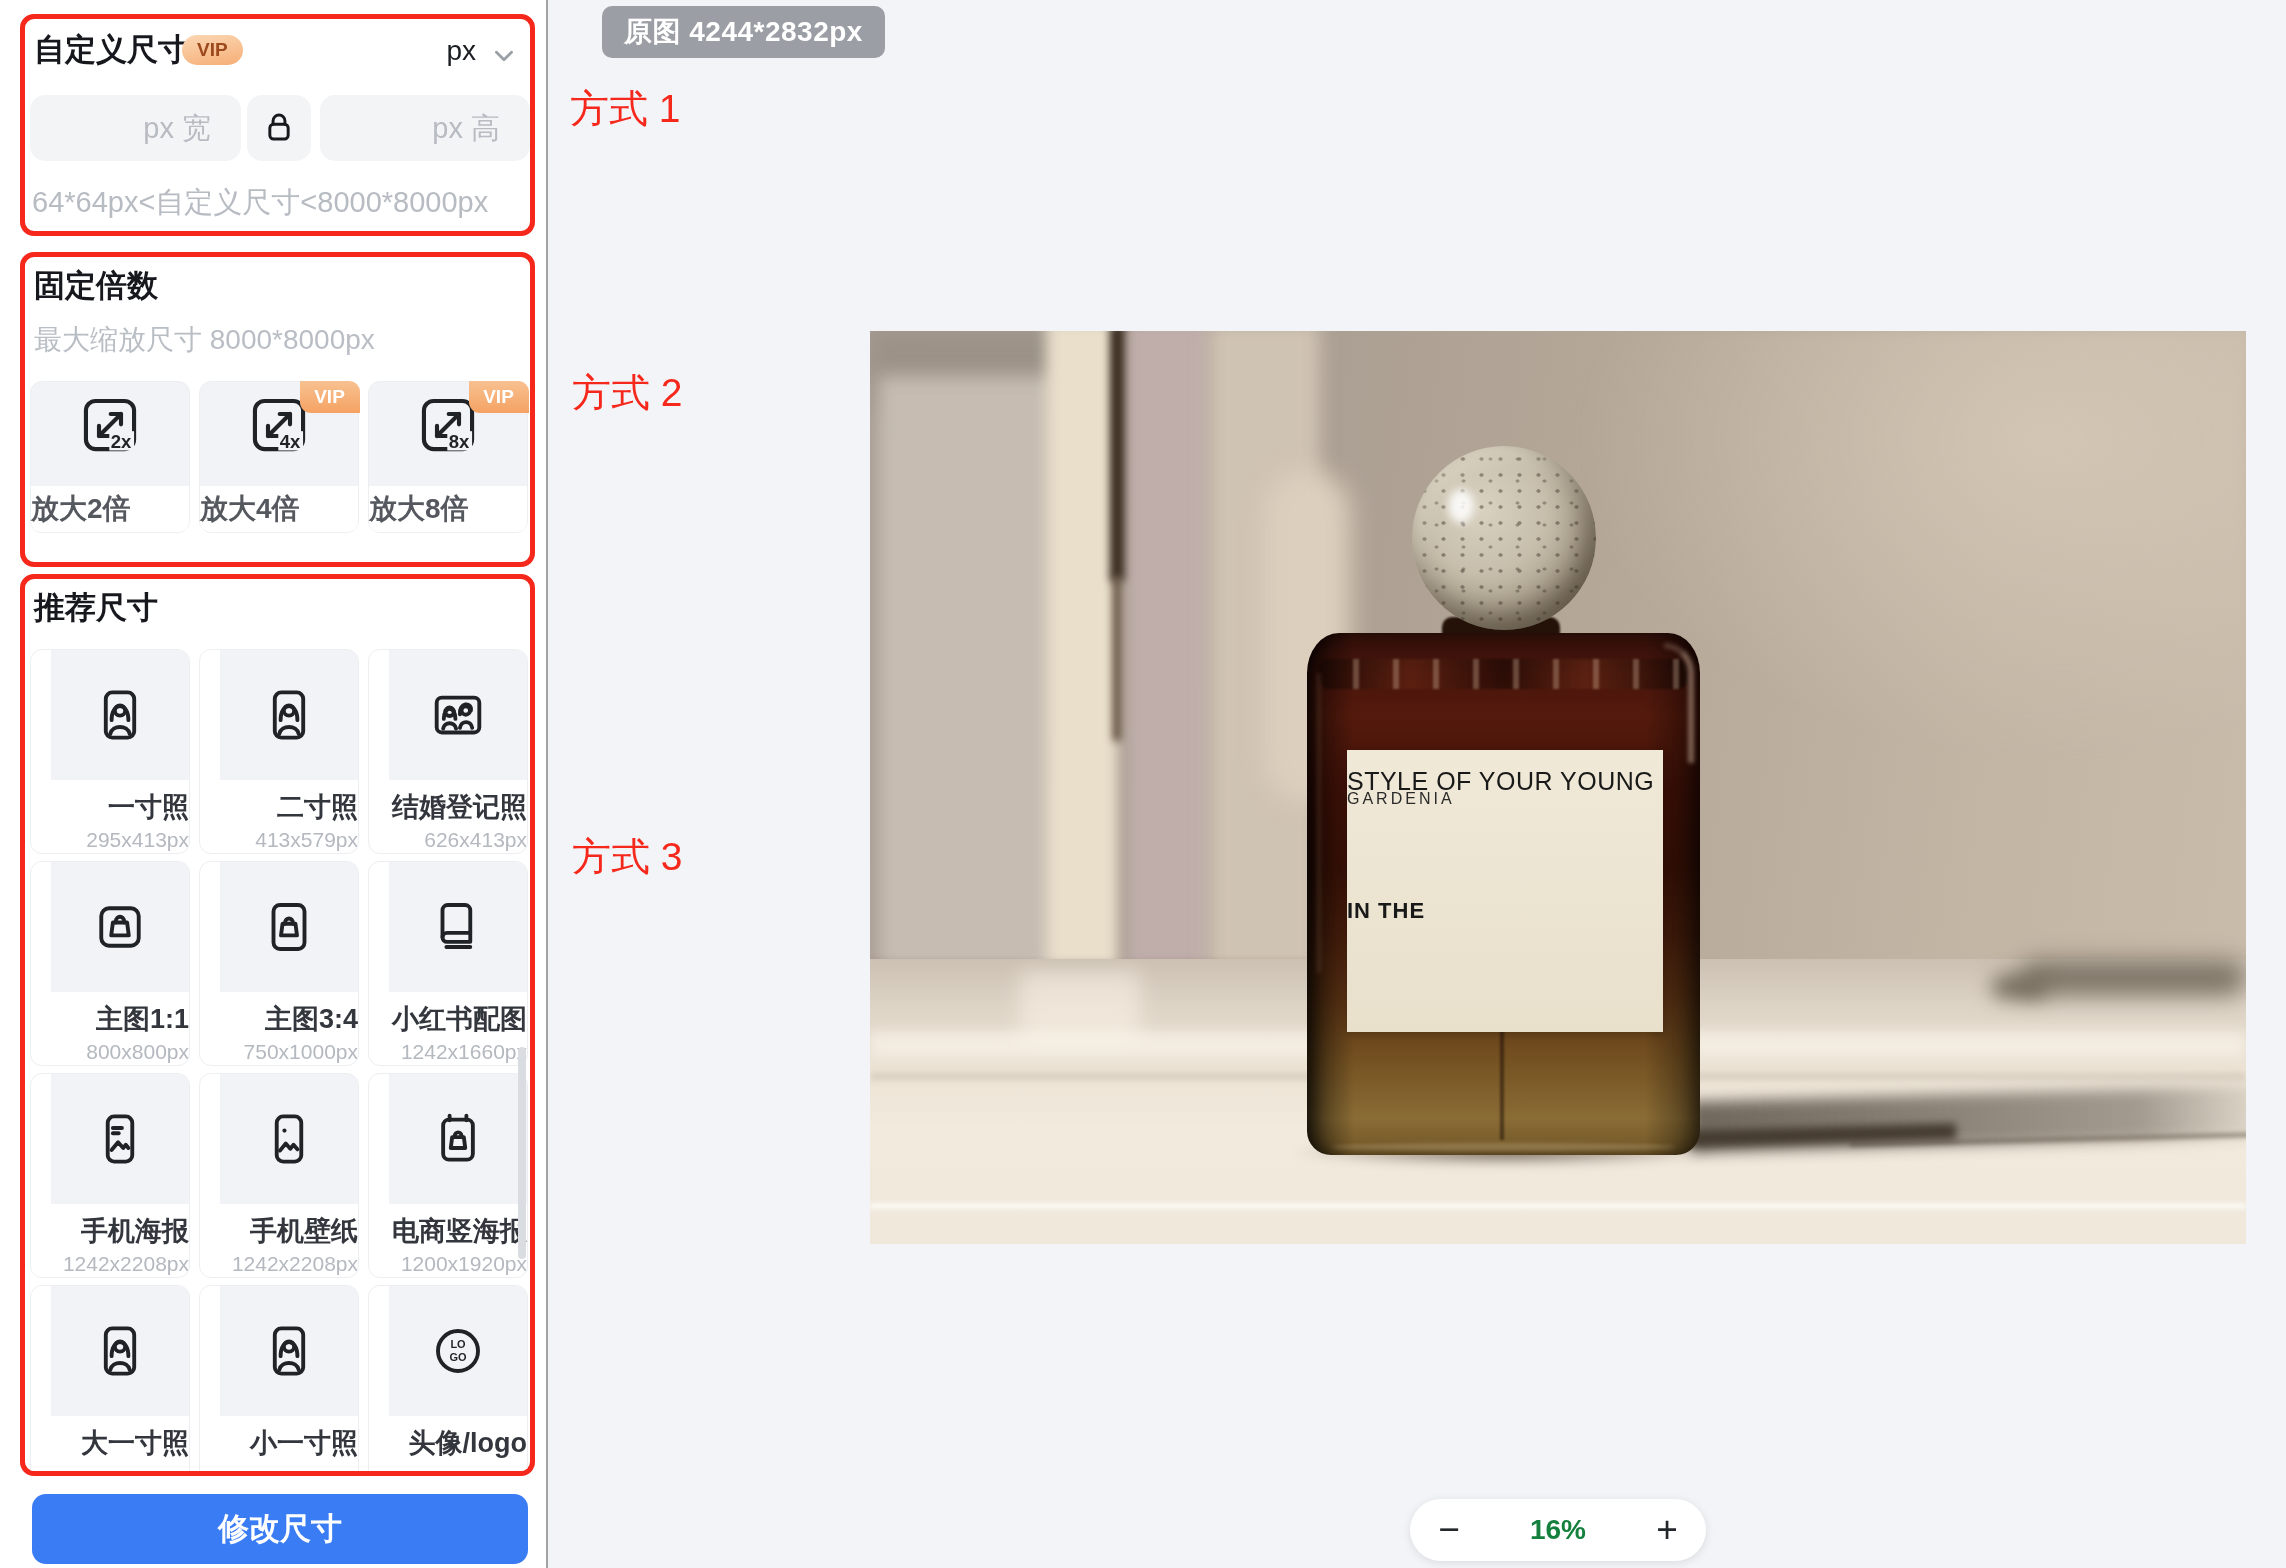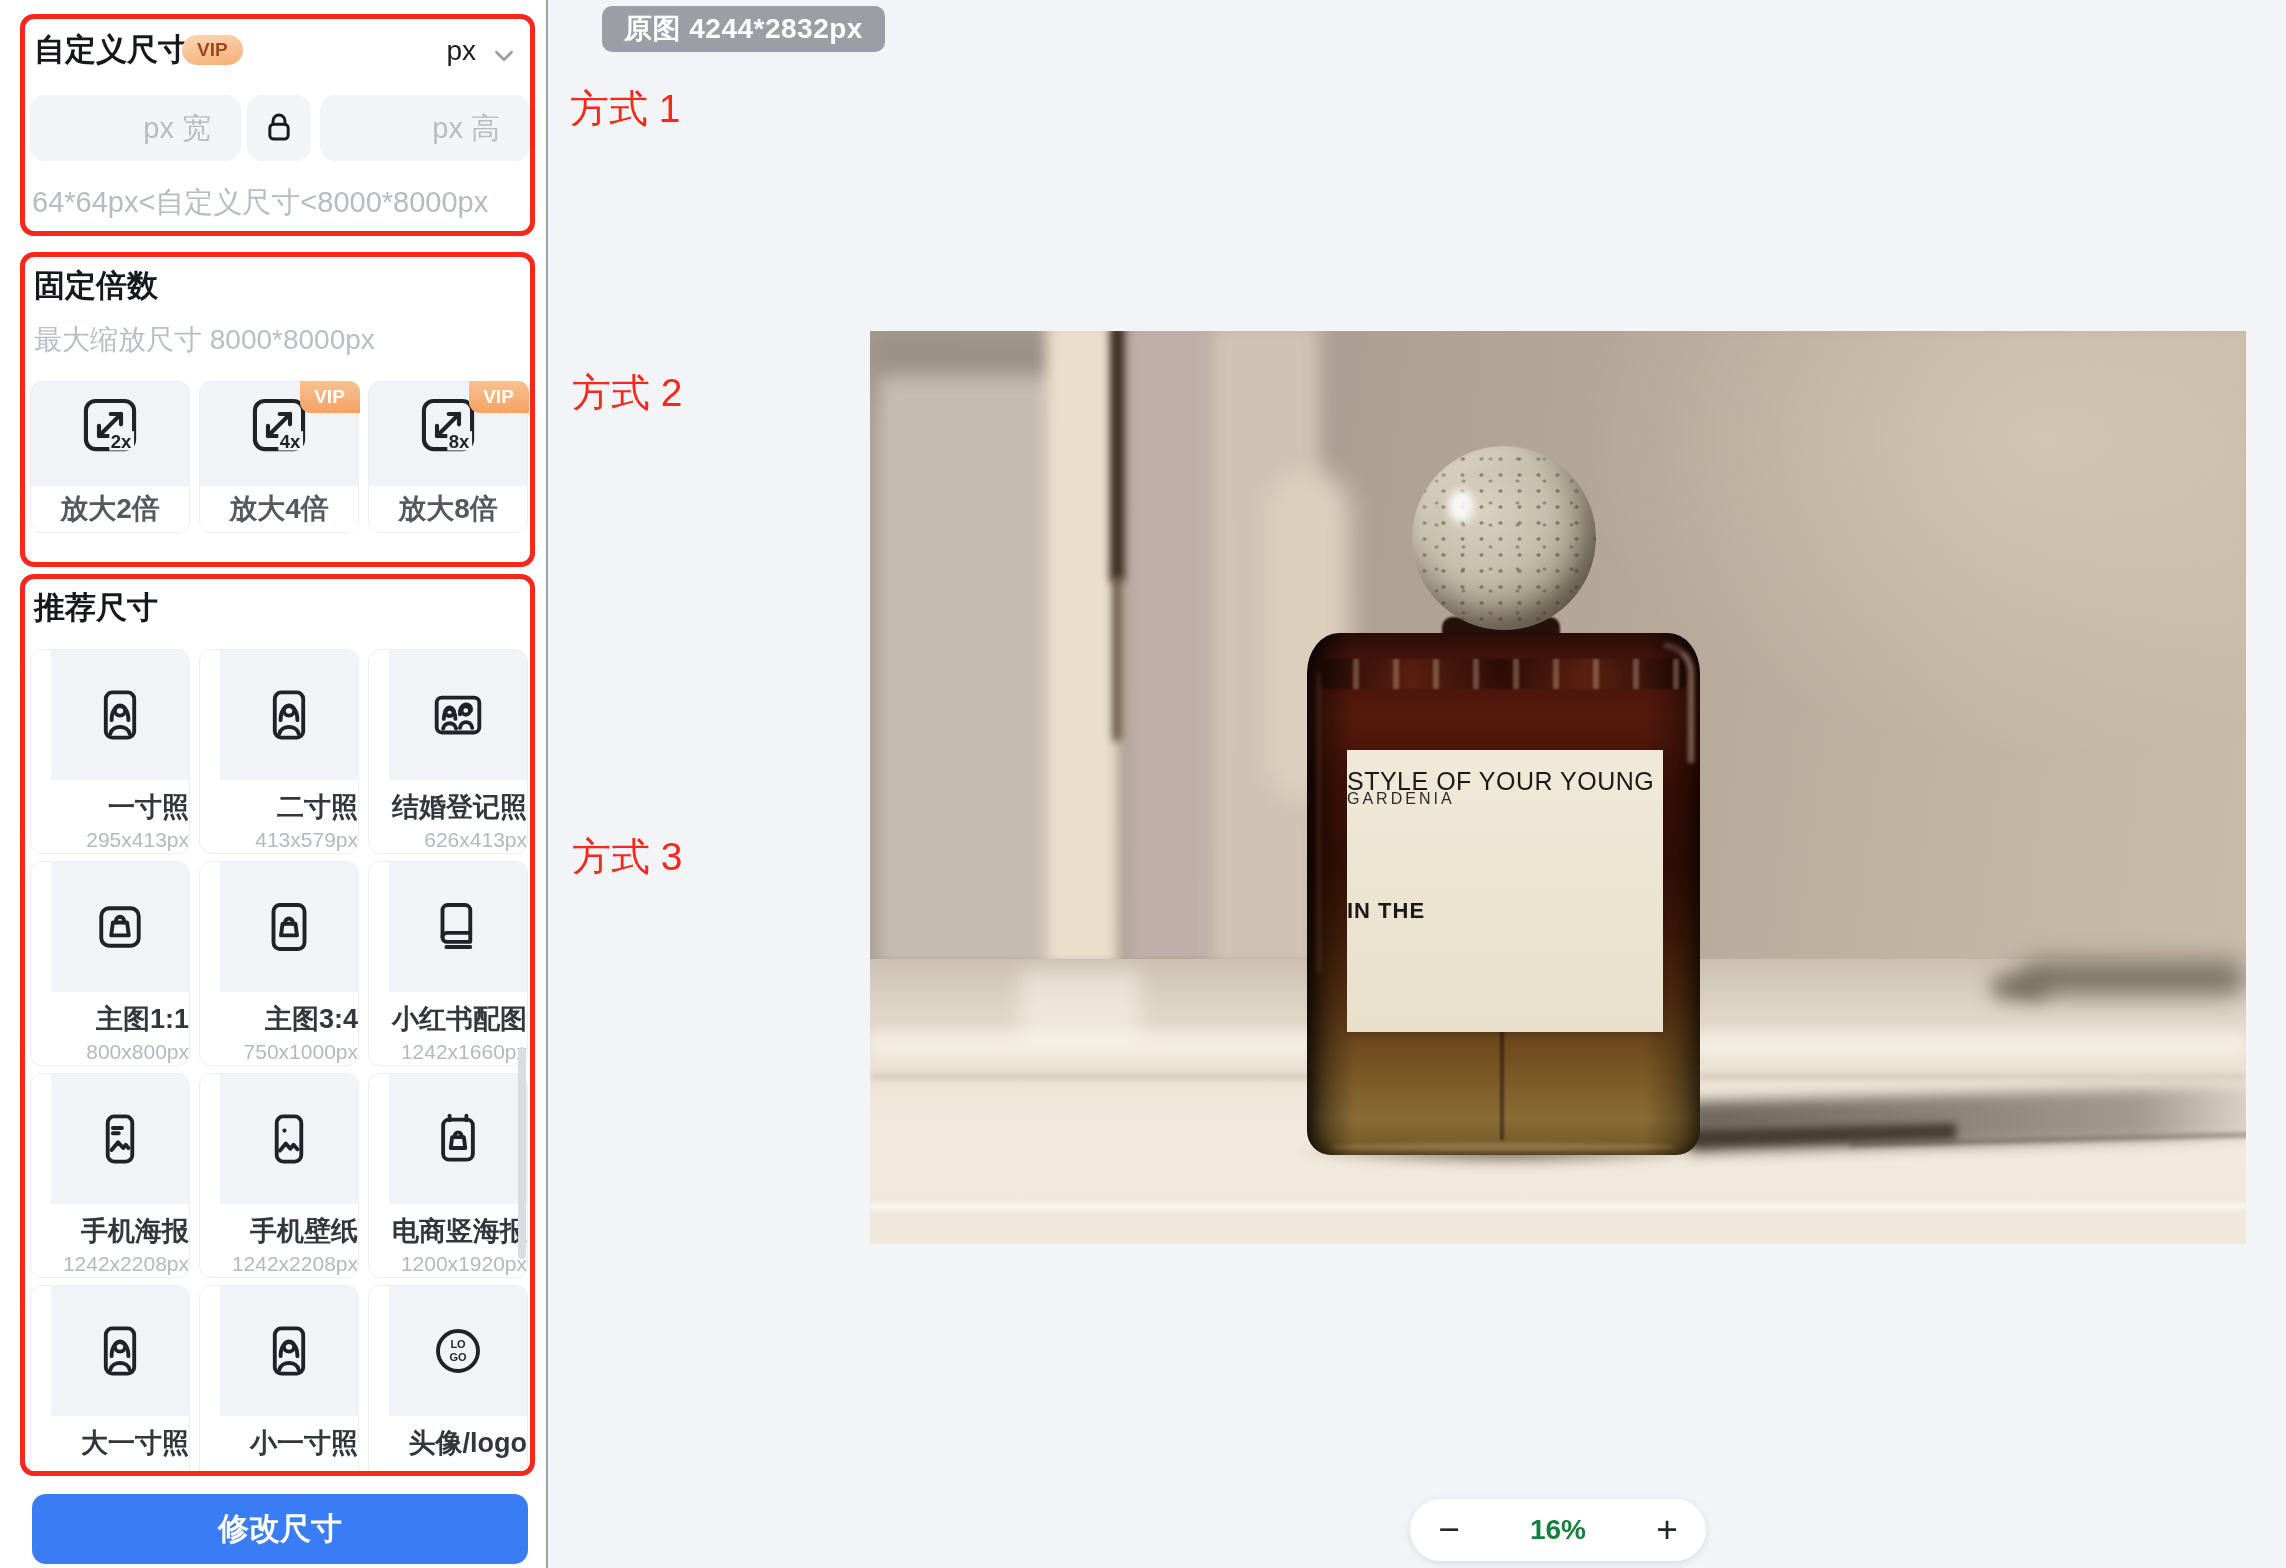--- a/index.html
+++ b/index.html
@@ -28,42 +28,42 @@
   .lock-btn { position:absolute; left:222px; top:76px; width:64px; height:66px; background:#f3f4f6; border:none;
     border-radius:15px; display:flex; align-items:center; justify-content:center; cursor:pointer; color:#17191d; }
   .hint { position:absolute; left:7px; top:164px; font-size:29px; color:#b7bbc2; white-space:nowrap; }
 
   .panel-multiplier h2 { top:8px; }
   .sub-hint { position:absolute; left:9px; top:64px; font-size:28px; color:#b9bdc4; white-space:nowrap; }
   .m-card { position:absolute; top:124px; width:160px; height:152px; background:#f2f3f6; border:1.5px solid #eceef1;
     border-radius:12px; cursor:pointer; }
   .m-card .m-icon { position:absolute; left:0; right:0; top:10px; display:flex; justify-content:center; color:#1f2328; }
   .m-card .m-strip { position:absolute; left:0; right:0; bottom:0; height:46px; background:#fff;
-    border-radius:0 0 10px 10px; display:flex; align-items:center; justify-content:center; }
+    border-radius:0 0 10px 10px; display:flex; align-items:center; justify-content:flex-start; }
   .m-card .m-strip span { font-size:28px; font-weight:bold; color:#55595f; }
   .corner-vip { position:absolute; top:-1.5px; right:-1.5px; width:60px; height:32px;
     background:linear-gradient(180deg,#f8c191,#f5a262); color:#fff; font-size:19px; font-weight:bold;
     border-radius:0 11px 0 11px; display:flex; align-items:center; justify-content:center; z-index:2; }
 
   .panel-recommended h2 { top:8px; }
   .r-grid { position:absolute; left:5px; top:70px; width:500px; display:grid;
     grid-template-columns:repeat(3,160px); gap:7px 9px; }
   .r-card { width:160px; height:205px; background:#fff; border:1.5px solid #eceef1; border-radius:12px;
     overflow:hidden; cursor:pointer; text-align:right;padding-left:20px; }
   .r-icon { height:130px; background:#f2f3f6; display:flex; align-items:center; justify-content:center; color:#1f2328; }
   .r-name { margin-top:9px; font-size:27px; font-weight:bold; color:#33373d; white-space:nowrap; }
   .r-size { margin-top:3px; font-size:21px; color:#b4b8bf; }
   .scroll-thumb { position:absolute; right:4px; top:468px; width:8px; height:212px; background:#d9dce1; border-radius:4px; }
 
   .apply-btn { position:absolute; left:32px; top:1494px; width:496px; height:70px; border:none; border-radius:14px;
     background:var(--primary-blue); color:#fff; font-size:31px; font-weight:bold; font-family:Liberation Sans, sans-serif; cursor:pointer; }
 
   
   .canvas { position:absolute; left:548px; top:0; right:0; bottom:0; background:#f2f4f7; }
-  .orig-tag { position:absolute; left:54px; top:6px; height:46px; padding:0 22px; background:var(--tag-gray);
+  .orig-tag { position:absolute; left:54px; top:6px; height:52px; padding:0 22px; background:var(--tag-gray);
     border-radius:10px; color:#fff; font-size:28px; font-weight:bold; display:flex; align-items:center; letter-spacing:.5px; }
   .m-anno { position:absolute; color:var(--accent-red); font-size:39px; font-weight:500; white-space:nowrap; }
   .m1 { left:22px; top:82px; } .m2 { left:24px; top:366px; } .m3 { left:24px; top:830px; }
 
   .zoom-bar { position:absolute; left:862px; top:1499px; width:296px; height:62px; background:#fff; border-radius:31px;
     box-shadow:0 2px 10px rgba(0,0,0,.10); display:flex; align-items:center; }
   .zoom-btn { width:78px; height:62px; background:transparent; border:none; font-size:37px; color:#23262b;
     cursor:pointer; font-family:inherit; line-height:62px; }
   .zoom-val { flex:1; text-align:center; font-size:28px; font-weight:600; color:#15803d; }
 

